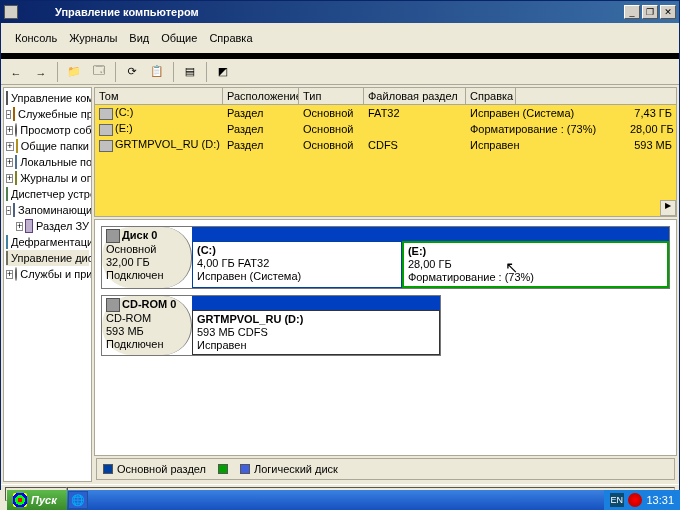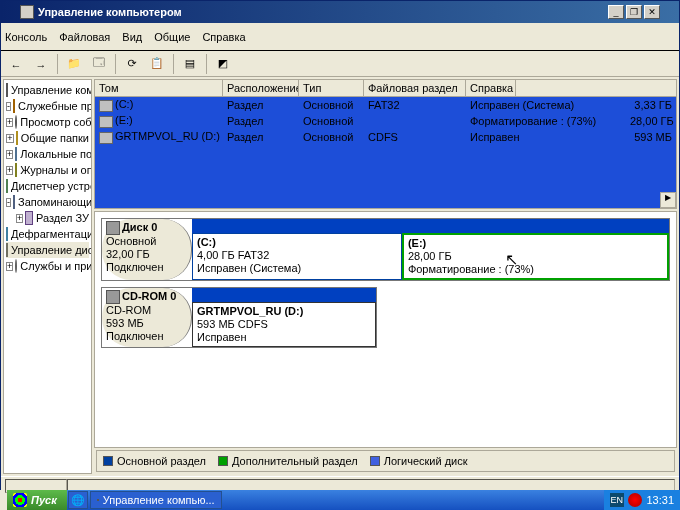--- a/index.html
+++ b/index.html
@@ -1,23 +1,23 @@
 <!DOCTYPE html>
 <html><head>
 <meta charset="utf-8">
 <style>
 * { box-sizing: border-box; margin: 0; padding: 0; font-family: Tahoma, sans-serif; font-size: 11px; }
 body { background: #ece9d8; width: 680px; height: 510px; overflow: hidden; position: relative; }
 .window { width: 680px; height: 490px; background: #ece9d8; border: 1px solid #0a246a; }
-.titlebar { height: 22px; background: linear-gradient(to right, #0a246a, #3a6ea5); color: white; display: flex; align-items: center; padding: 0 19px; }
+.titlebar { height: 22px; background: linear-gradient(to right, #0a246a, #3a6ea5); color: white; display: flex; align-items: center; padding: 0 3px; gap: 33px; }
 .titlebar .icon { width: 14px; height: 14px; margin-right: 4px; background: #d4d0c8; border: 1px solid #555; }
 .titlebar .title { flex: 1; font-weight: bold; }
 .winbtns { display: flex; gap: 2px; }
 .winbtn { width: 16px; height: 14px; background: #d4d0c8; border: 1px solid #fff; border-right-color: #555; border-bottom-color: #555; font-family: Arial; font-size: 9px; text-align: center; line-height: 12px; color: #000; cursor: pointer; }
-.menubar { height: 28px; background: #ece9d8; display: flex; align-items: center; padding: 0 4px; gap: 12px; border-bottom: 1px solid #000000; }
+.menubar { height: 36px; background: #ece9d8; display: flex; align-items: center; padding: 0 14px; gap: 12px; border-bottom: 6px solid #000000; }
 .menubar span { cursor: pointer; }
 .toolbar { height: 26px; background: #ece9d8; display: flex; align-items: center; padding: 0 4px; gap: 3px; border-bottom: 1px solid #aca899; }
 .tbtn { width: 22px; height: 22px; display: flex; align-items: center; justify-content: center; cursor: pointer; border: 1px solid transparent; }
 .tsep { width: 1px; height: 20px; background: #aca899; margin: 0 2px; }
 .body { display: flex; height: 399px; }
 .tree { width: 172px; background: #fff; border: 1px solid #aca899; margin: 2px; overflow: auto; padding: 2px; }
 .tree-item { display: flex; align-items: center; white-space: nowrap; padding: 1px 0; }
 .tree-item.sel { background: #ece9d8; }
 .tree-item .tw { width: 9px; height: 9px; border: 1px solid #888; text-align: center; line-height: 7px; font-size: 9px; margin-right: 2px; cursor: pointer; }
 .tree-item .ic { width: 14px; height: 14px; margin-right: 3px; display: inline-block; }
@@ -28,21 +28,21 @@
 .ic-user { background: #c0d0e0; border: 1px solid #507090; }
 .ic-log { background: #f0f0c0; border: 1px solid #808020; }
 .ic-dev { background: #d0e0d0; border: 1px solid #508050; }
 .ic-storage { background: #b0c0d0; border: 1px solid #506080; }
 .ic-remov { background: #c0b0d0; border: 1px solid #604080; }
 .ic-defrag { background: #a0d0e0; border: 1px solid #4080a0; }
 .ic-disk { background: #c0c0b0; border: 1px solid #707060; }
 .ic-gear { background: #d0d0d0; border: 1px solid #606060; border-radius: 50%; }
 .indent { display: inline-block; }
 .right { flex: 1; display: flex; flex-direction: column; margin: 2px 2px 2px 0; gap: 2px; }
-.listpane { height: 130px; background: #1d4ed8; border: 1px solid #aca899; position: relative; }
+.listpane { height: 130px; background: #fde047; border: 1px solid #aca899; position: relative; }
 .listhdr { display: flex; height: 17px; background: #ece9d8; border-bottom: 1px solid #aca899; }
 .listhdr div { border-right: 1px solid #aca899; padding: 2px 4px; overflow: hidden; white-space: nowrap; }
 .listrow { display: flex; height: 16px; align-items: center; }
 .listrow div { padding: 0 4px; overflow: hidden; white-space: nowrap; }
 .listrow .ic { width: 14px; height: 12px; margin-right: 2px; display: inline-block; background: #c0c0c0; border: 1px solid #666; vertical-align: middle; }
 .c0 { width: 128px; } .c1 { width: 76px; } .c2 { width: 65px; } .c3 { width: 102px; } .c4 { width: 160px; } .c5 { width: 50px; text-align: right; }
 .scrollr { position: absolute; right: 0; bottom: 0; width: 16px; height: 16px; background: #ece9d8; border: 1px solid #aca899; font-size: 8px; text-align: center; cursor: pointer; }
 .diskpane { flex: 1; background: #fff; border: 1px solid #aca899; padding: 6px; overflow: auto; }
 .diskrow { display: flex; border: 1px solid #777; margin-bottom: 6px; }
 .dinfo { width: 90px; background: #ece9d8; border-right: 1px solid #777; padding: 2px 4px; font-size: 10px; line-height: 13px; border-radius: 29px; }
@@ -75,21 +75,21 @@
     <span class="icon"></span>
     <span class="title">Управление компьютером</span>
     <div class="winbtns">
       <div class="winbtn">_</div>
       <div class="winbtn">❐</div>
       <div class="winbtn">✕</div>
     </div>
   </div>
   <div class="menubar">
     <span>Консоль</span>
-    <span>Файловая</span>
+    <span>Журналы</span>
     <span>Вид</span>
     <span>Общие</span>
     <span>Справка</span>
   </div>
   <div class="toolbar">
     <div class="tbtn">←</div>
     <div class="tbtn">→</div>
     <div class="tsep"></div>
     <div class="tbtn">📁</div>
     <div class="tbtn">🗔</div>
@@ -179,21 +179,21 @@
           <div class="c2">Тип</div>
           <div class="c3">Файловая раздел</div>
           <div class="c5">Справка</div>
         </div>
         <div class="listrow">
             <div class="c0"><span class="ic"></span><span>(C:)</span></div>
             <div class="c1">Раздел</div>
             <div class="c2">Основной</div>
             <div class="c3">FAT32</div>
             <div class="c4">Исправен (Система)</div>
-            <div class="c5">3,33 ГБ</div>
+            <div class="c5">7,43 ГБ</div>
           </div>
         <div class="listrow">
             <div class="c0"><span class="ic"></span><span>(E:)</span></div>
             <div class="c1">Раздел</div>
             <div class="c2">Основной</div>
             <div class="c3"></div>
             <div class="c4">Форматирование : (73%)</div>
             <div class="c5">28,00 ГБ</div>
           </div>
         <div class="listrow">
@@ -210,55 +210,50 @@
         <div class="diskrow">
           <div class="dinfo"><span class="ic"></span><b>Диск 0</b><br><span>Основной</span><br><span>32,00 ГБ</span><br><span>Подключен</span></div>
           <div class="dgraph">
             <div class="dhead"></div>
             <div class="dparts">
               <div class="dpart pri" style="flex:0 0 44%"><b>(C:)</b><br><span>4,00 ГБ FAT32</span><br><span>Исправен (Система)</span></div>
               <div class="dpart act" style="flex:1"><b>(E:)</b><br><span>28,00 ГБ</span><br><span>Форматирование : (73%)</span></div>
             </div>
           </div>
         </div>
-        <div class="diskrow" style="width:276px">
+        <div class="diskrow" style="width:340px">
           <div class="dinfo"><span class="ic"></span><b>CD-ROM 0</b><br><span>CD-ROM</span><br><span>593 МБ</span><br><span>Подключен</span></div>
           <div class="dgraph">
             <div class="dhead"></div>
             <div class="dparts">
               <div class="dpart" style="flex:1"><b>GRTMPVOL_RU (D:)</b><br><span>593 МБ CDFS</span><br><span>Исправен</span></div>
             </div>
           </div>
         </div>
         <span class="cursor" style="left:410px; top:38px;">↖</span>
       </div>
       <div class="legend">
         <span class="lsw" style="background:#0040a0"></span>
           <span>Основной раздел</span>
         <span class="lsw" style="background:#00a000;margin-left:8px"></span>
-          <span>Дополнительный раздел</span>
         <span class="lsw" style="background:#4060e0;margin-left:8px"></span>
           <span>Логический диск</span>
       </div>
     </div>
   </div>
   <div class="status">
     <div class="cell"></div>
       <div class="cell" style="flex:1"></div>
   </div>
 </div>
 
 <div class="taskbar">
   <div class="start">
       <span class="ic"></span>
       <span>Пуск</span>
     </div>
   <div class="tbitem ql">🌐</div>
-  <div class="tbitem">
-      <span class="ic ic-comp"></span>
-      <span>Управление компью...</span>
-    </div>
   <div class="tray">
     <span class="ic" style="background:#0c4a6e;color:#fff;text-align:left;line-height:14px;font-size:9px">EN</span>
     <span class="ic" style="background:radial-gradient(circle,#f00,#a00);border-radius:50%"></span>
     <span>13:31</span>
   </div>
 </div>
 
 </body></html>

